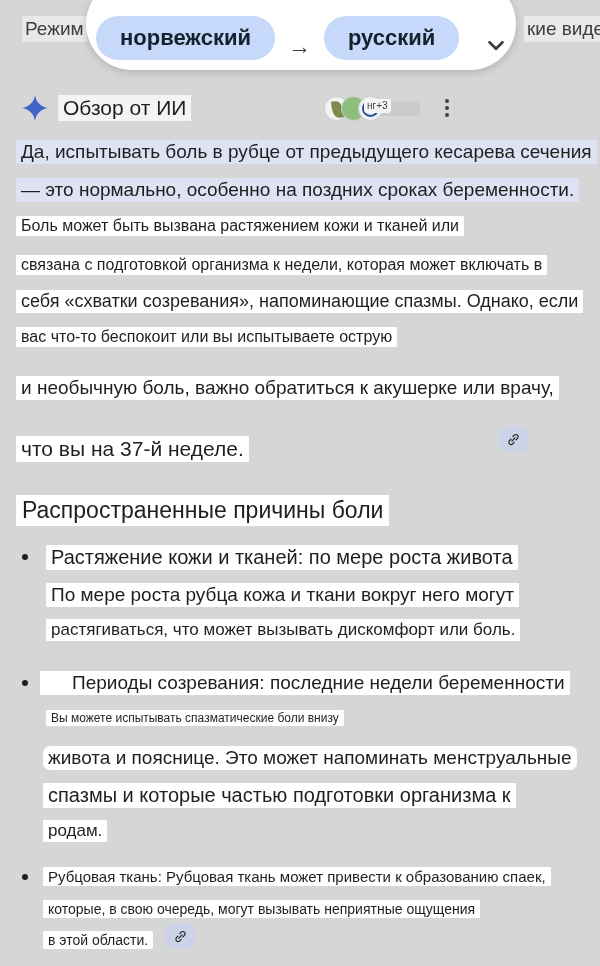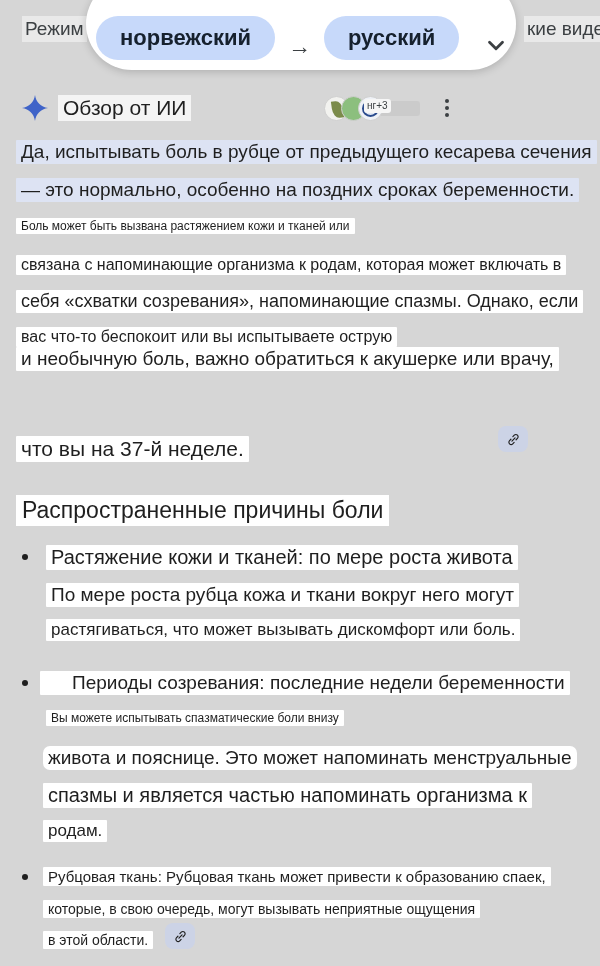--- a/index.html
+++ b/index.html
@@ -280,43 +280,43 @@
       <span></span>
         <span></span>
         <span></span>
     </div>
   </div>
 </div>
 
 <div class="content" id="content-root" style="position: absolute; height: 830px;">
     <div class="line-wrap" style="position: absolute; left: 16px; top: 0px;"><span class="tline hl" style="font-size: 19px;">Да, испытывать боль в рубце от предыдущего кесарева сечения</span></div>
     <div class="line-wrap" style="position: absolute; left: 16px; top: 38px;"><span class="tline hl" style="font-size: 19px;">— это нормально, особенно на поздних сроках беременности.</span></div>
-    <div class="line-wrap" style="position: absolute; left: 16px; top: 76px;"><span class="tline" style="font-size: 12px;">Боль может быть вызвана растяжением кожи и тканей или</span></div>
-    <div class="line-wrap" style="position: absolute; left: 16px; top: 115px;"><span class="tline" style="font-size: 16px;">связана с напоминающие организма к родам, которая может включать в</span></div>
+    <div class="line-wrap" style="position: absolute; left: 16px; top: 76px;"><span class="tline" style="font-size: 16px;">Боль может быть вызвана растяжением кожи и тканей или</span></div>
+    <div class="line-wrap" style="position: absolute; left: 16px; top: 115px;"><span class="tline" style="font-size: 16px;">связана с подготовкой организма к недели, которая может включать в</span></div>
     <div class="line-wrap" style="position: absolute; left: 16px; top: 150px;"><span class="tline" style="font-size: 18px;">себя «схватки созревания», напоминающие спазмы. Однако, если</span></div>
     <div class="line-wrap" style="position: absolute; left: 16px; top: 187px;"><span class="tline" style="font-size: 16px;">вас что-то беспокоит или вы испытываете острую</span></div>
-    <div class="line-wrap" style="position: absolute; left: 16px; top: 207px;"><span class="tline" style="font-size: 19px;">и необычную боль, важно обратиться к акушерке или врачу,</span></div>
+    <div class="line-wrap" style="position: absolute; left: 16px; top: 236px;"><span class="tline" style="font-size: 19px;">и необычную боль, важно обратиться к акушерке или врачу,</span></div>
     <div class="line-wrap" style="position: absolute; left: 16px; top: 296px;"><span class="tline" style="font-size: 21px;">что вы на 37-й неделе.</span></div>
     <div style="position: absolute; left: 488px; top: 286px;"><span class="link-chip">
         <svg width="15" height="15" viewBox="0 0 24 24" aria-hidden="true">
           <path d="M9.5 14.5 L14.5 9.5" stroke="#1f1f1f" stroke-width="1.9" stroke-linecap="round" fill="none"></path>
           <path d="M11 7.3 L13.2 5.1 a3.6 3.6 0 0 1 5.1 5.1 L16.1 12.4" stroke="#1f1f1f" stroke-width="1.9" fill="none" stroke-linecap="round"></path>
           <path d="M13 16.7 L10.8 18.9 a3.6 3.6 0 0 1 -5.1 -5.1 L7.9 11.6" stroke="#1f1f1f" stroke-width="1.9" fill="none" stroke-linecap="round"></path>
         </svg>
       </span></div>
     <div style="position: absolute; left: 0px; top: 355px;"><span class="section-heading">Распространенные причины боли</span></div>
     <div class="bullet-dot" style="position: absolute; left: 22px; top: 414px;"></div>
     <div class="line-wrap" style="position: absolute; left: 46px; top: 405px;"><span class="tline" style="font-size: 20px; text-align: center;">Растяжение кожи и тканей: по мере роста живота</span></div>
     <div class="line-wrap" style="position: absolute; left: 46px; top: 443px;"><span class="tline" style="font-size: 19px;">По мере роста рубца кожа и ткани вокруг него могут</span></div>
     <div class="line-wrap" style="position: absolute; left: 46px; top: 479px;"><span class="tline" style="font-size: 17px;">растягиваться, что может вызывать дискомфорт или боль.</span></div>
     <div class="bullet-dot" style="position: absolute; left: 22px; top: 540px;"></div>
     <div class="line-wrap" style="position: absolute; left: 40px; top: 531px;"><span class="tline" style="font-size: 19px; padding-left: 32px;">Периоды созревания: последние недели беременности</span></div>
     <div class="line-wrap" style="position: absolute; left: 46px; top: 568px;"><span class="tline" style="font-size: 12px;">Вы можете испытывать спазматические боли внизу</span></div>
     <div class="line-wrap" style="position: absolute; left: 43px; top: 606px;"><span class="tline" style="font-size: 19px; border-radius: 7px;">живота и пояснице. Это может напоминать менструальные</span></div>
-    <div class="line-wrap" style="position: absolute; left: 43px; top: 643px;"><span class="tline" style="font-size: 20px;">спазмы и является частью напоминать организма к</span></div>
+    <div class="line-wrap" style="position: absolute; left: 43px; top: 643px;"><span class="tline" style="font-size: 20px;">спазмы и которые частью подготовки организма к</span></div>
     <div class="line-wrap" style="position: absolute; left: 43px; top: 680px;"><span class="tline" style="font-size: 17px;">родам.</span></div>
     <div class="bullet-dot" style="position: absolute; left: 22px; top: 734px;"></div>
     <div class="line-wrap" style="position: absolute; left: 43px; top: 727px;"><span class="tline" style="font-size: 15px;">Рубцовая ткань: Рубцовая ткань может привести к образованию спаек,</span></div>
     <div class="line-wrap" style="position: absolute; left: 43px; top: 760px;"><span class="tline" style="font-size: 14px;">которые, в свою очередь, могут вызывать неприятные ощущения</span></div>
     <div class="line-wrap" style="position: absolute; left: 43px; top: 791px;"><span class="tline" style="font-size: 14px;">в этой области.</span></div>
     <div style="position: absolute; left: 155px; top: 783px;"><span class="link-chip">
         <svg width="15" height="15" viewBox="0 0 24 24" aria-hidden="true">
           <path d="M9.5 14.5 L14.5 9.5" stroke="#1f1f1f" stroke-width="1.9" stroke-linecap="round" fill="none"></path>
           <path d="M11 7.3 L13.2 5.1 a3.6 3.6 0 0 1 5.1 5.1 L16.1 12.4" stroke="#1f1f1f" stroke-width="1.9" fill="none" stroke-linecap="round"></path>
           <path d="M13 16.7 L10.8 18.9 a3.6 3.6 0 0 1 -5.1 -5.1 L7.9 11.6" stroke="#1f1f1f" stroke-width="1.9" fill="none" stroke-linecap="round"></path>

